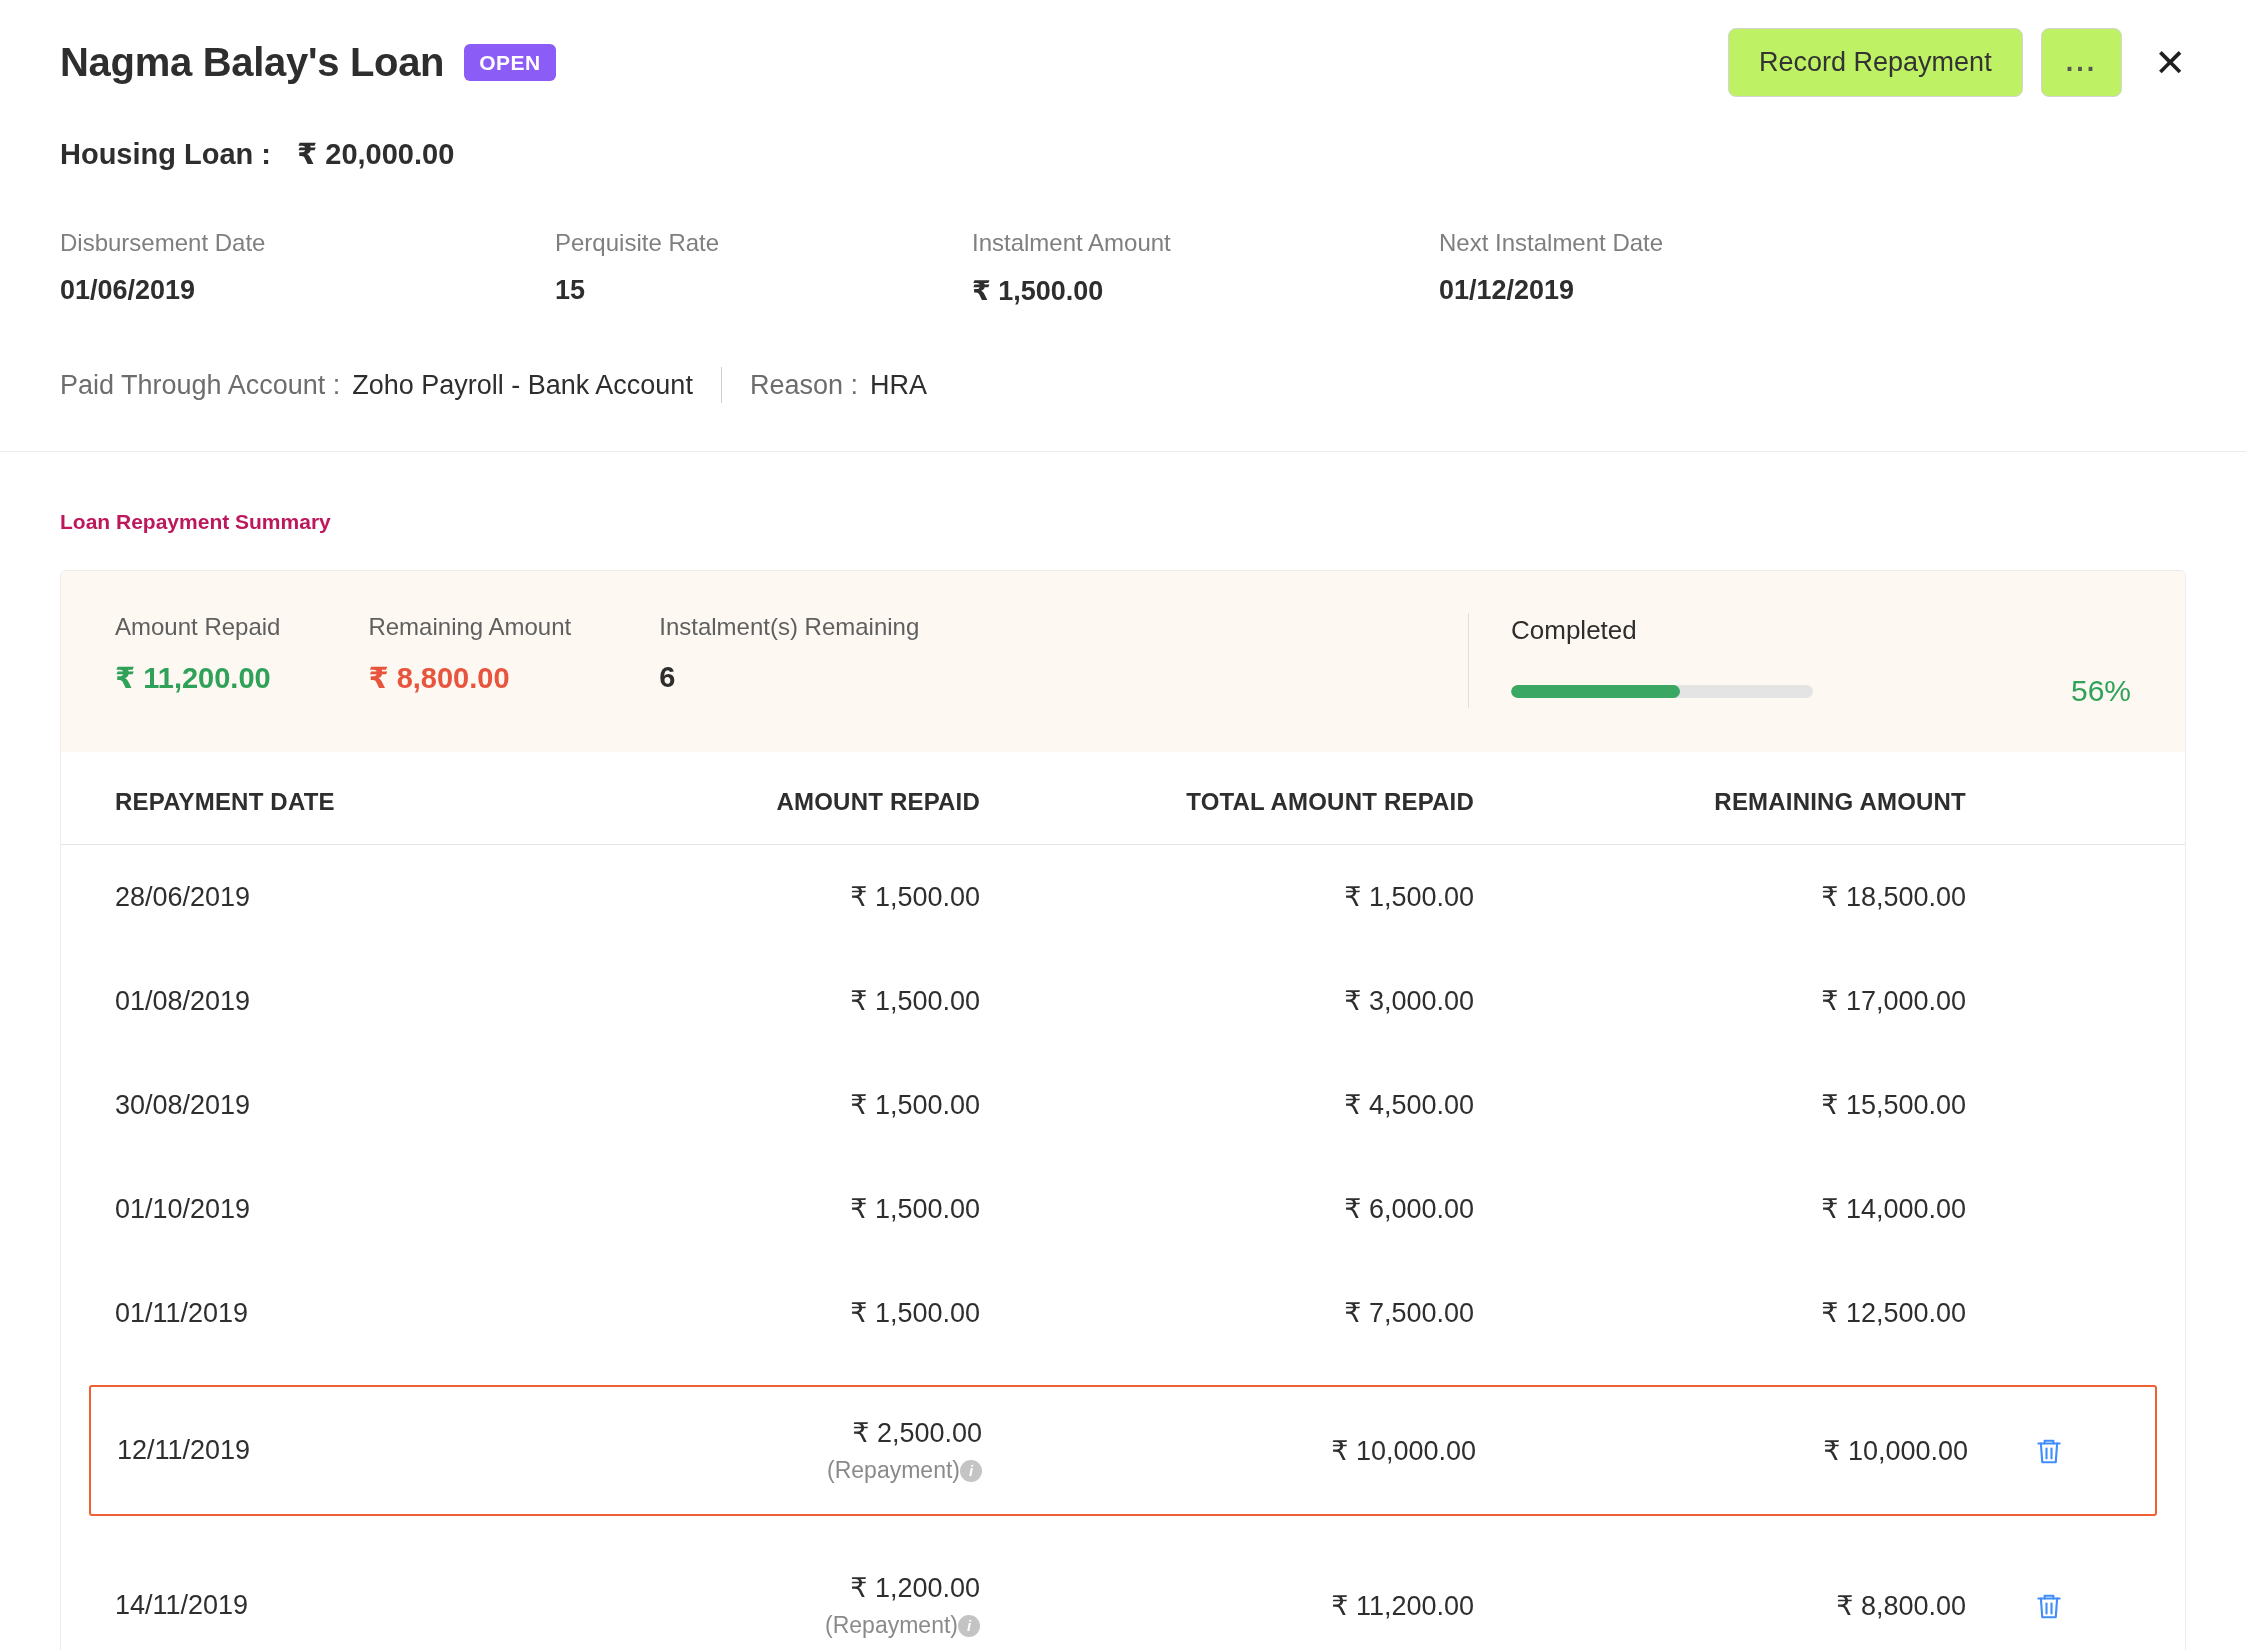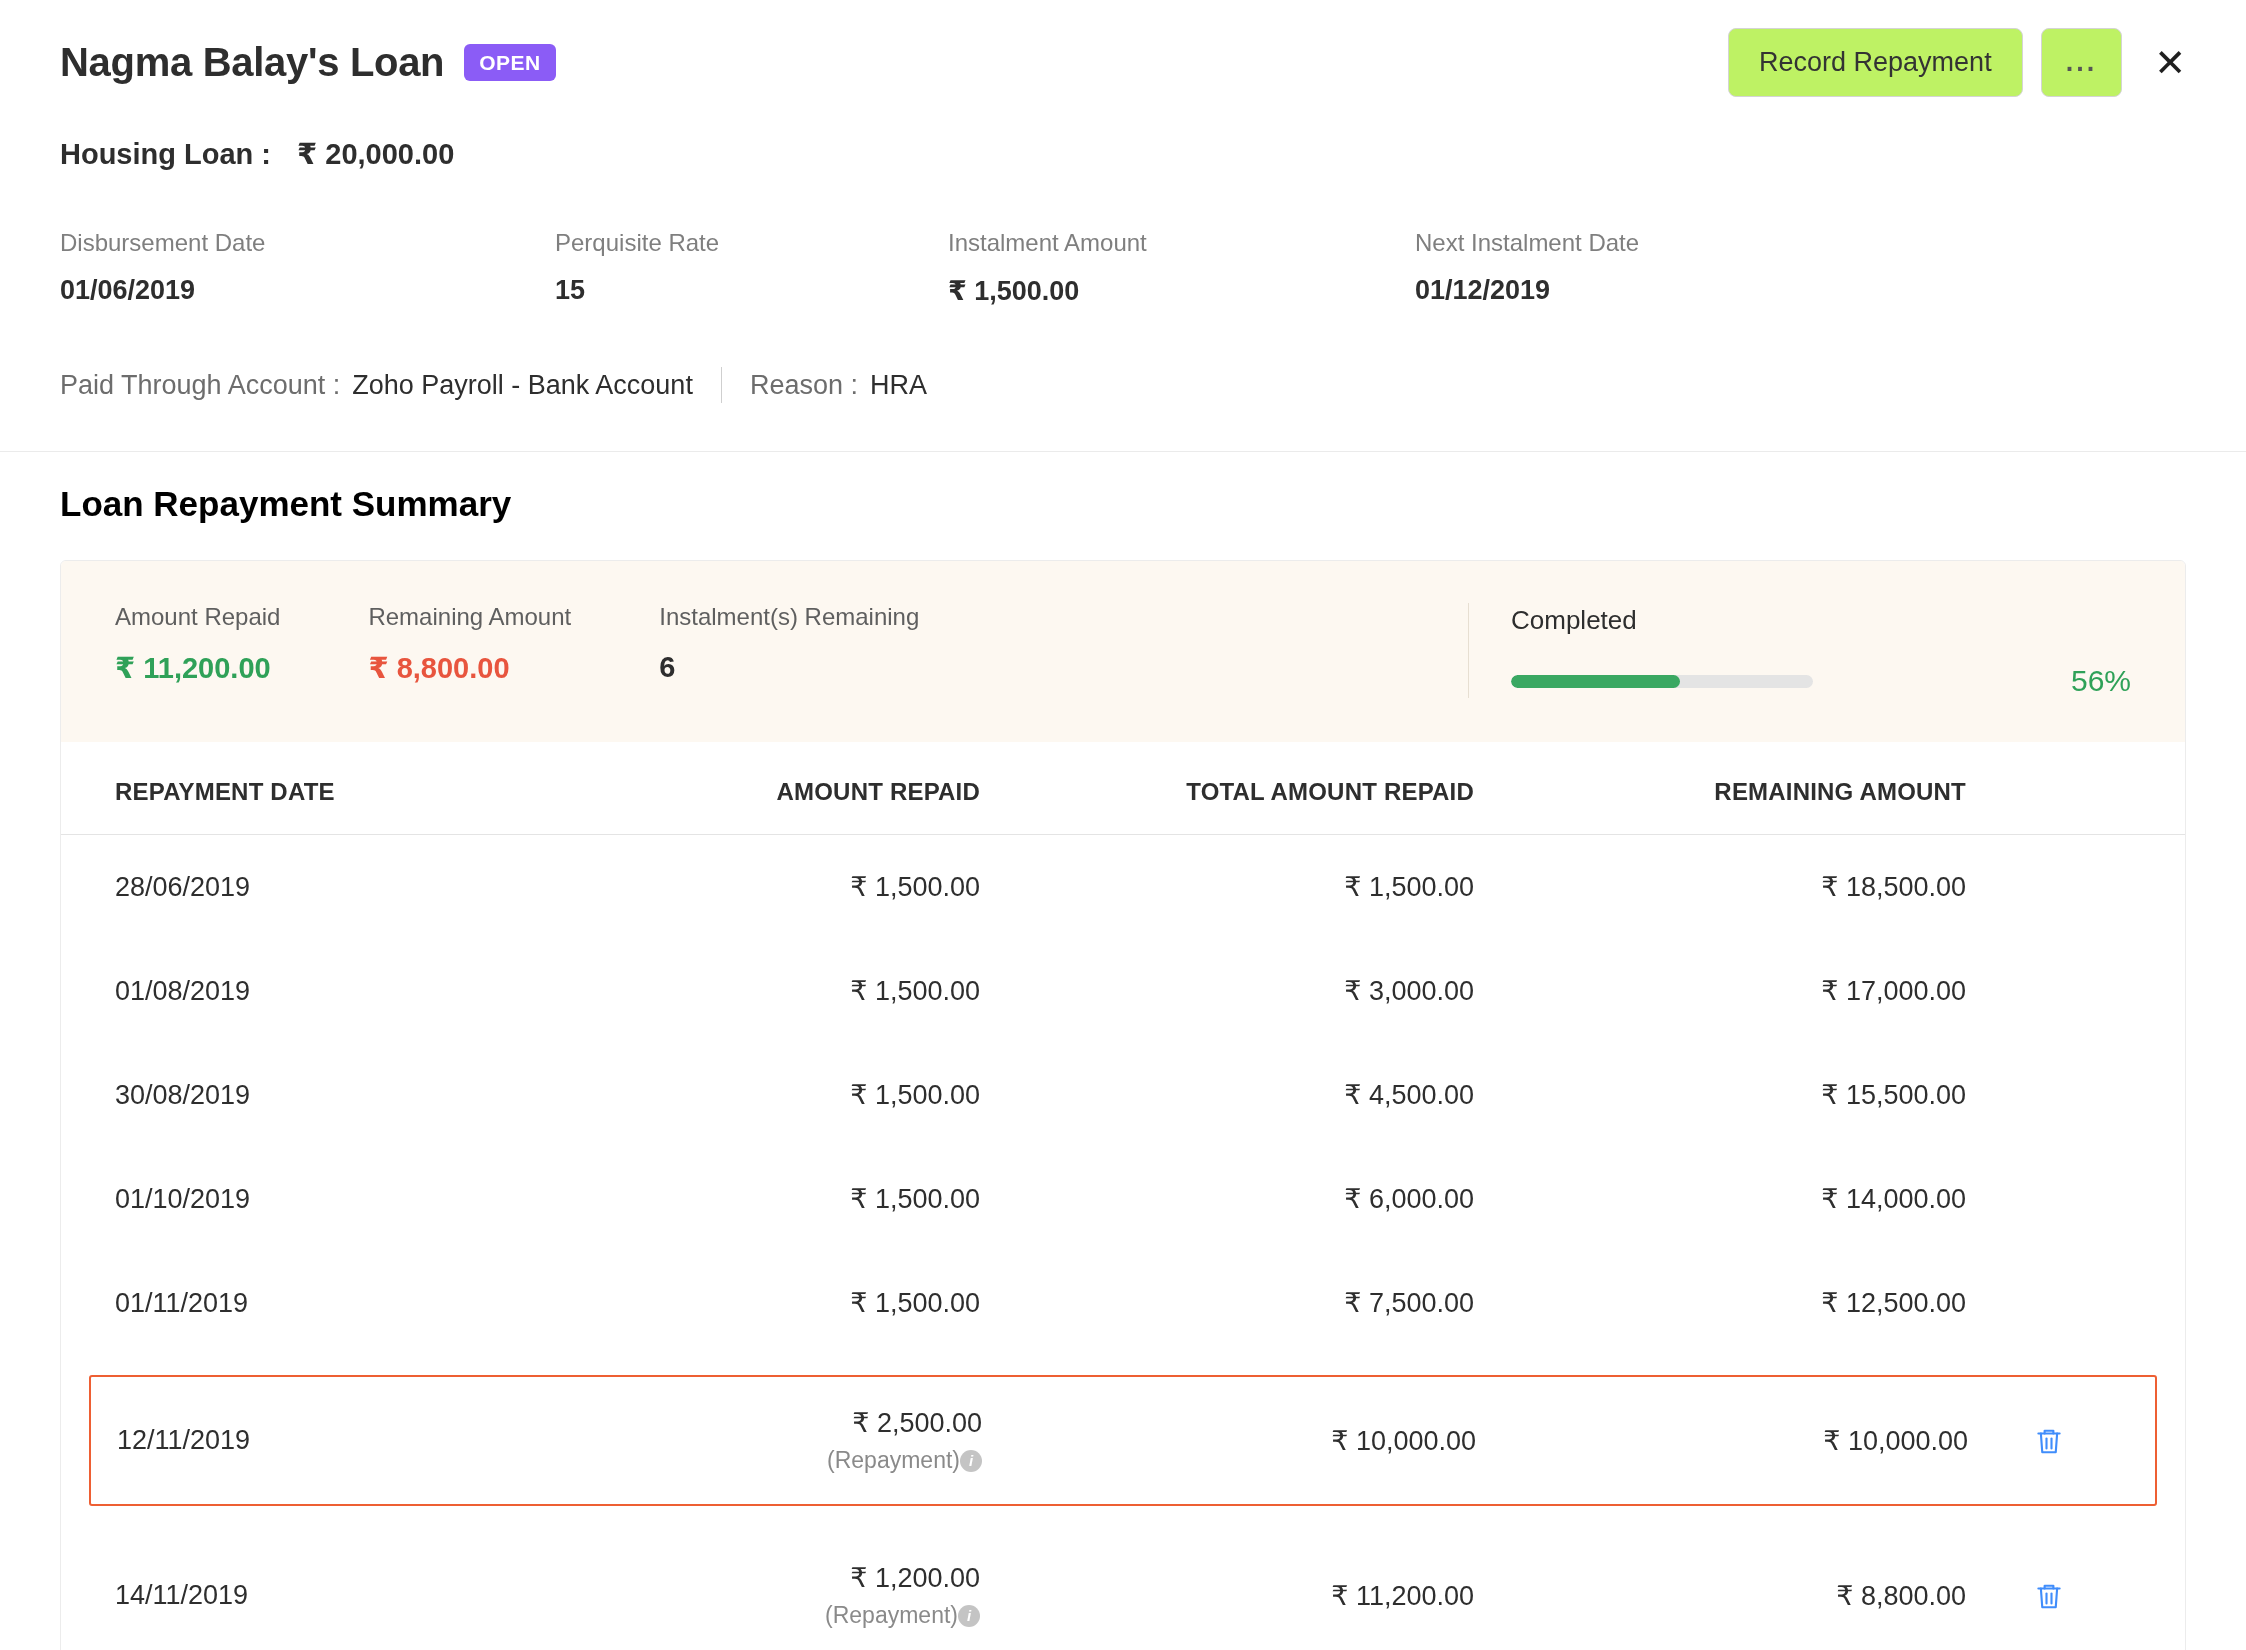--- a/index.html
+++ b/index.html
@@ -34,33 +34,33 @@
 
   
   .loan-line { display: flex; align-items: baseline; margin: 14px 0 58px; }
   .loan-type { font-size: 29px; font-weight: 700; color: #2e2e2e; }
   .loan-amount { font-size: 29px; font-weight: 700; color: #2e2e2e; margin-left: 26px; }
 
   .details { display: flex; }
   .detail-block { }
   .detail-block:nth-child(1) { width: 495px; }
   .detail-block:nth-child(2) { width: 393px; }
-  .detail-block:nth-child(3) { width: 467px; }
+  .detail-block:nth-child(3) { width: 467px; margin-left: 24px; }
   .detail-label { font-size: 24px; color: #7f7f7f; margin-bottom: 18px; }
   .detail-value { font-size: 27px; font-weight: 700; color: #2e2e2e; }
 
   .paid-row { display: flex; align-items: center; margin: 60px 0 48px; font-size: 27px; }
   .paid-label { color: #6d6d6d; }
   .paid-value { color: #2e2e2e; margin-left: 12px; }
   .v-sep { width: 1px; height: 36px; background: #cfcfcf; margin: 0 28px; }
 
   .full-divider { border-top: 1px solid #ebebeb; margin: 0 -60px; }
 
   
-  .section-heading { font-size: 35px; font-weight: 700; color: #000000; margin: 32px 0 36px; }
+  .section-heading { font-size: 21px; font-weight: 700; color: #be185d; margin: 58px 0 36px; }
 
   .card { border: 1px solid #ececec; border-radius: 6px; overflow: hidden; padding-bottom: 12px; }
 
   
   .summary-strip { background: #fdf8f1; padding: 42px 54px 44px; display: flex; align-items: flex-start; }
   .stats { display: flex; gap: 88px; }
   .stat-label { font-size: 24px; color: #5f5f5f; margin-bottom: 20px; }
   .stat-value { font-size: 29px; font-weight: 700; }
   .stat-value.green { color: #2fa158; }
   .stat-value.red { color: #e8553e; }

